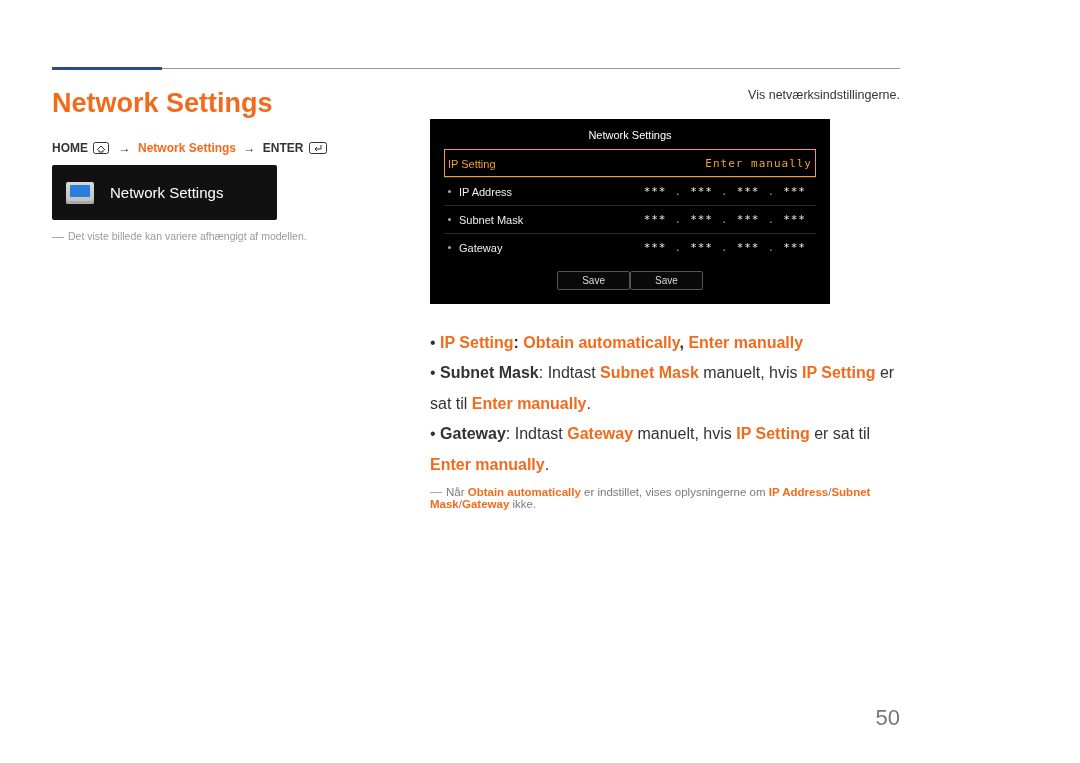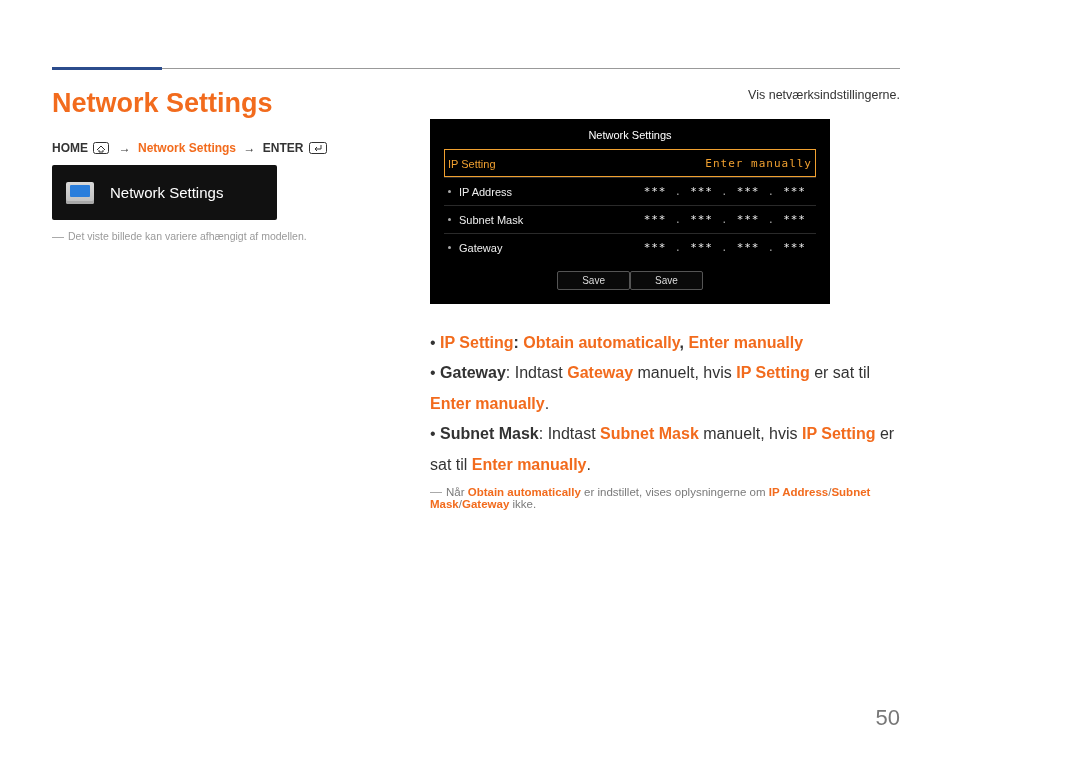--- a/index.html
+++ b/index.html
@@ -137,24 +137,24 @@
           <div class="btn">Save</div>
           <div class="btn">Save</div>
         </div>
       </div>
 
       <ul class="info">
         <li>
           <span class="hl">IP Setting</span><span class="b">: </span><span class="hl">Obtain automatically</span><span class="b">, </span><span class="hl">Enter manually</span>
         </li>
         <li>
-          <span class="b">Gateway</span><span>: Indtast </span><span class="hl">Gateway</span><span> manuelt, hvis </span><span class="hl">IP Setting</span><span> er sat til </span><span class="hl">Enter manually</span><span>.</span>
+          <span class="b">Subnet Mask</span><span>: Indtast </span><span class="hl">Subnet Mask</span><span> manuelt, hvis </span><span class="hl">IP Setting</span><span> er sat til </span><span class="hl">Enter manually</span><span>.</span>
         </li>
         <li>
-          <span class="b">Subnet Mask</span><span>: Indtast </span><span class="hl">Subnet Mask</span><span> manuelt, hvis </span><span class="hl">IP Setting</span><span> er sat til </span><span class="hl">Enter manually</span><span>.</span>
+          <span class="b">Gateway</span><span>: Indtast </span><span class="hl">Gateway</span><span> manuelt, hvis </span><span class="hl">IP Setting</span><span> er sat til </span><span class="hl">Enter manually</span><span>.</span>
         </li>
       </ul>
 
       <div class="note">
         <span class="dash"></span><span>Når </span><span class="hl">Obtain automatically</span><span> er indstillet, vises oplysningerne om </span><span class="hl">IP Address</span><span>/</span><span class="hl">Subnet Mask</span><span>/</span><span class="hl">Gateway</span><span> ikke.</span>
       </div>
     </div>
   </div>
 
   <div class="pagenum">50</div>

